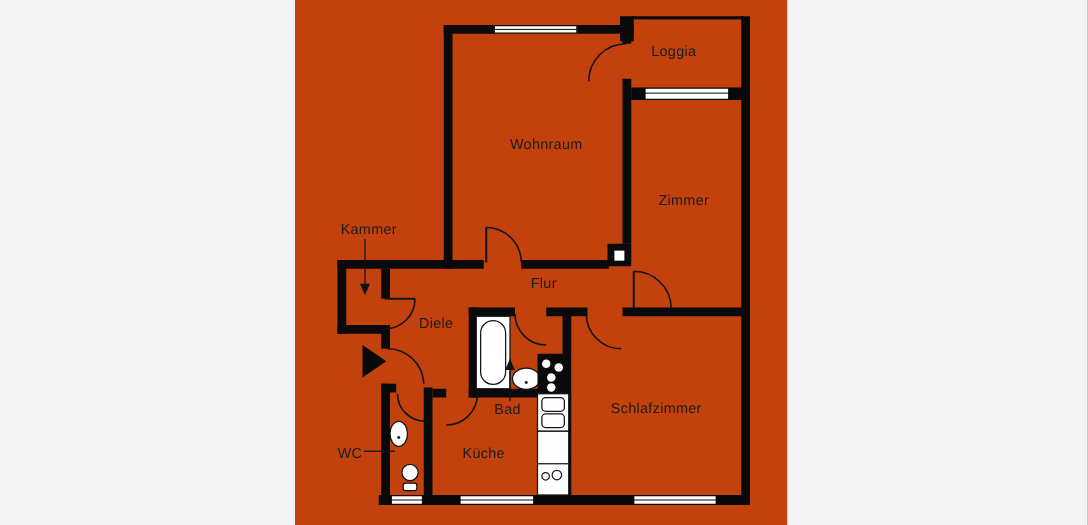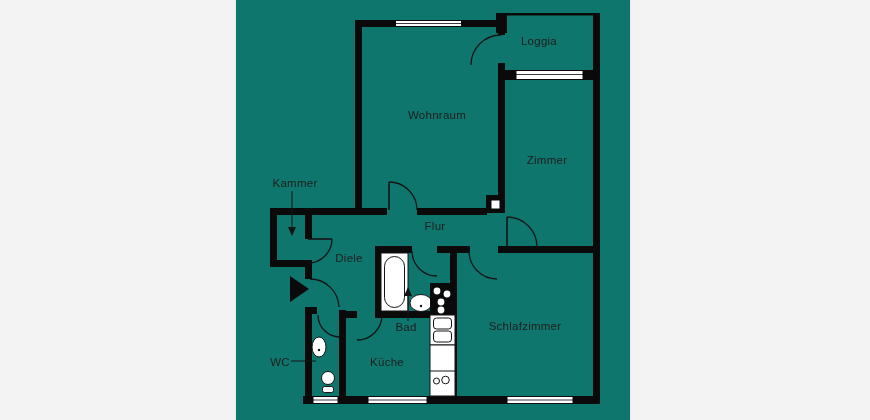--- a/index.html
+++ b/index.html
@@ -1,18 +1,18 @@
 <!DOCTYPE html>
 <html><head>
 <meta charset="utf-8">
 <style>
   html,body{margin:0;padding:0;background:#ffffff;}
   #stage{
     position:relative;width:870px;height:420px;overflow:hidden;
-    background:#0f766e;font-family:"Liberation Sans",sans-serif;
+    background:#c2410c;font-family:"Liberation Sans",sans-serif;
   }
   .side-panel{position:absolute;top:0;height:420px;background:#f3f3f3;}
   #panel-left{left:0;width:235px;border-right:1px solid #ededed;}
   #panel-right{left:630px;width:240px;border-left:1px solid #ededed;}
   svg{position:absolute;left:0;top:0;}
   .wall{fill:#0a0a0a;}
   .win{fill:#ffffff;stroke:#0a0a0a;stroke-width:1;}
   .winline{stroke:#0a0a0a;stroke-width:0.8;}
   .door{fill:none;stroke:#141414;stroke-width:1.3;}
   .leaf{stroke:#141414;stroke-width:1.6;}

